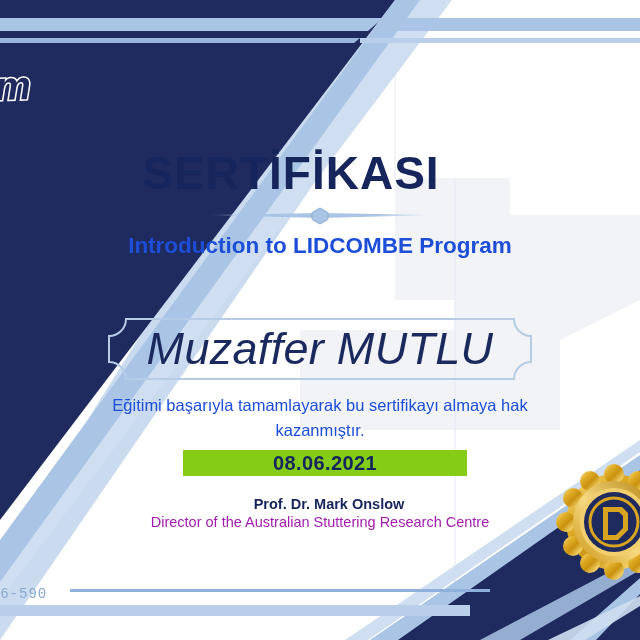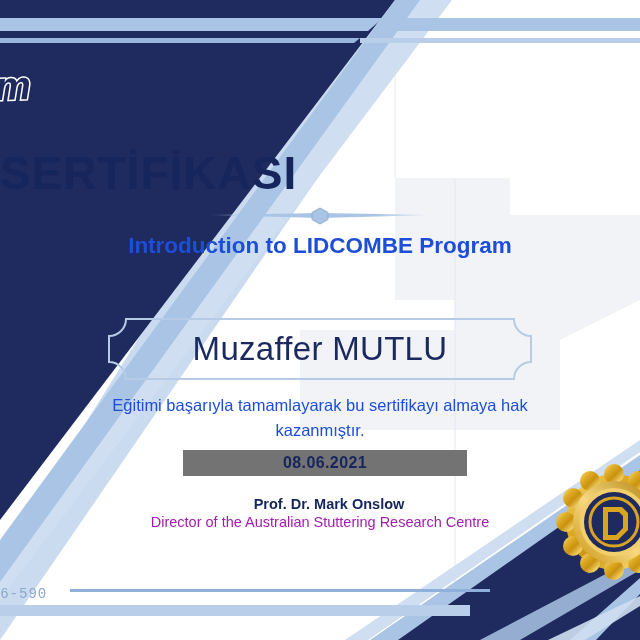--- a/index.html
+++ b/index.html
@@ -47,20 +47,21 @@
     top: 0;
     width: 640px;
     height: 640px;
     z-index: 5;
   }
 
   #title {
     position: absolute;
     top: 146px;
     width: 582px;
+    text-align: center;
     font-size: 46px;
     font-weight: 700;
     letter-spacing: 1px;
     color: #16265c;
   }
 
   #divider {
     position: absolute;
     top: 205px;
     left: 0;
@@ -91,48 +92,49 @@
     inset: 0;
     width: 424px;
     height: 62px;
   }
   #name-text {
     position: absolute;
     inset: 0;
     display: flex;
     align-items: center;
     justify-content: center;
-    font-size: 33px;
+    font-size: 45px;
     font-weight: 400;
     color: #1b2a5e;
     letter-spacing: 0.3px;
+    font-style: italic;
   }
 
   #body-text {
     position: absolute;
     top: 393px;
     left: 80px;
     width: 480px;
     text-align: center;
     font-size: 16.5px;
     line-height: 1.5;
     color: #1d4ed8;
   }
 
   #date-box {
     position: absolute;
     left: 183px;
     top: 450px;
     width: 284px;
     height: 26px;
-    background: #737373;
+    background: #84cc16;
     display: flex;
     align-items: center;
     justify-content: center;
-    font-size: 16px;
+    font-size: 20px;
     font-weight: 700;
     color: #16265c;
     letter-spacing: 0.4px;
   }
 
   #signer-name {
     position: absolute;
     top: 496px;
     width: 640px;
     text-align: center;

